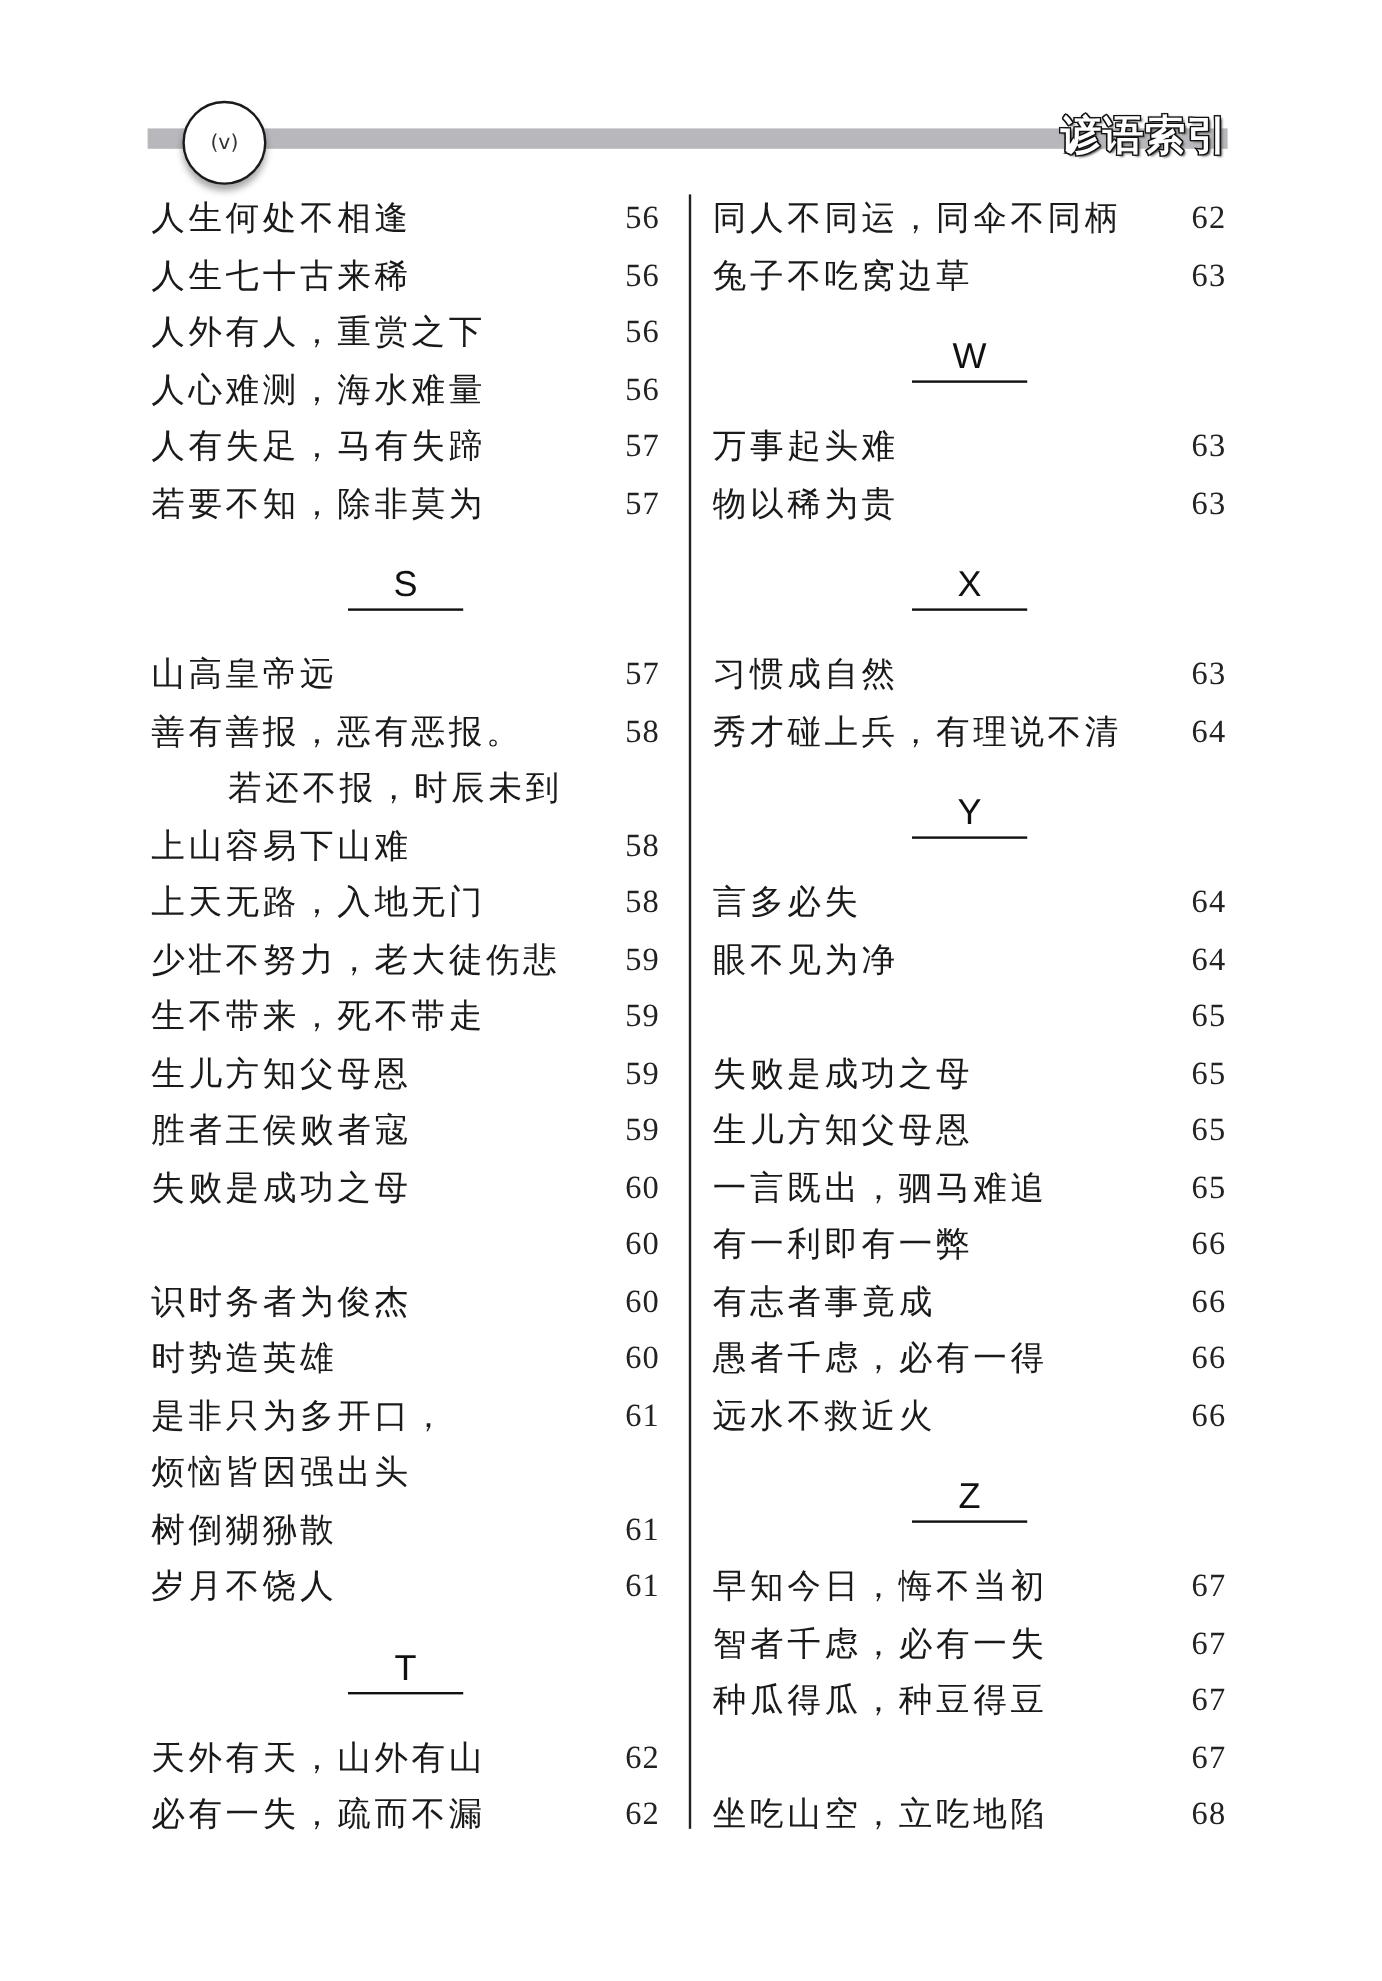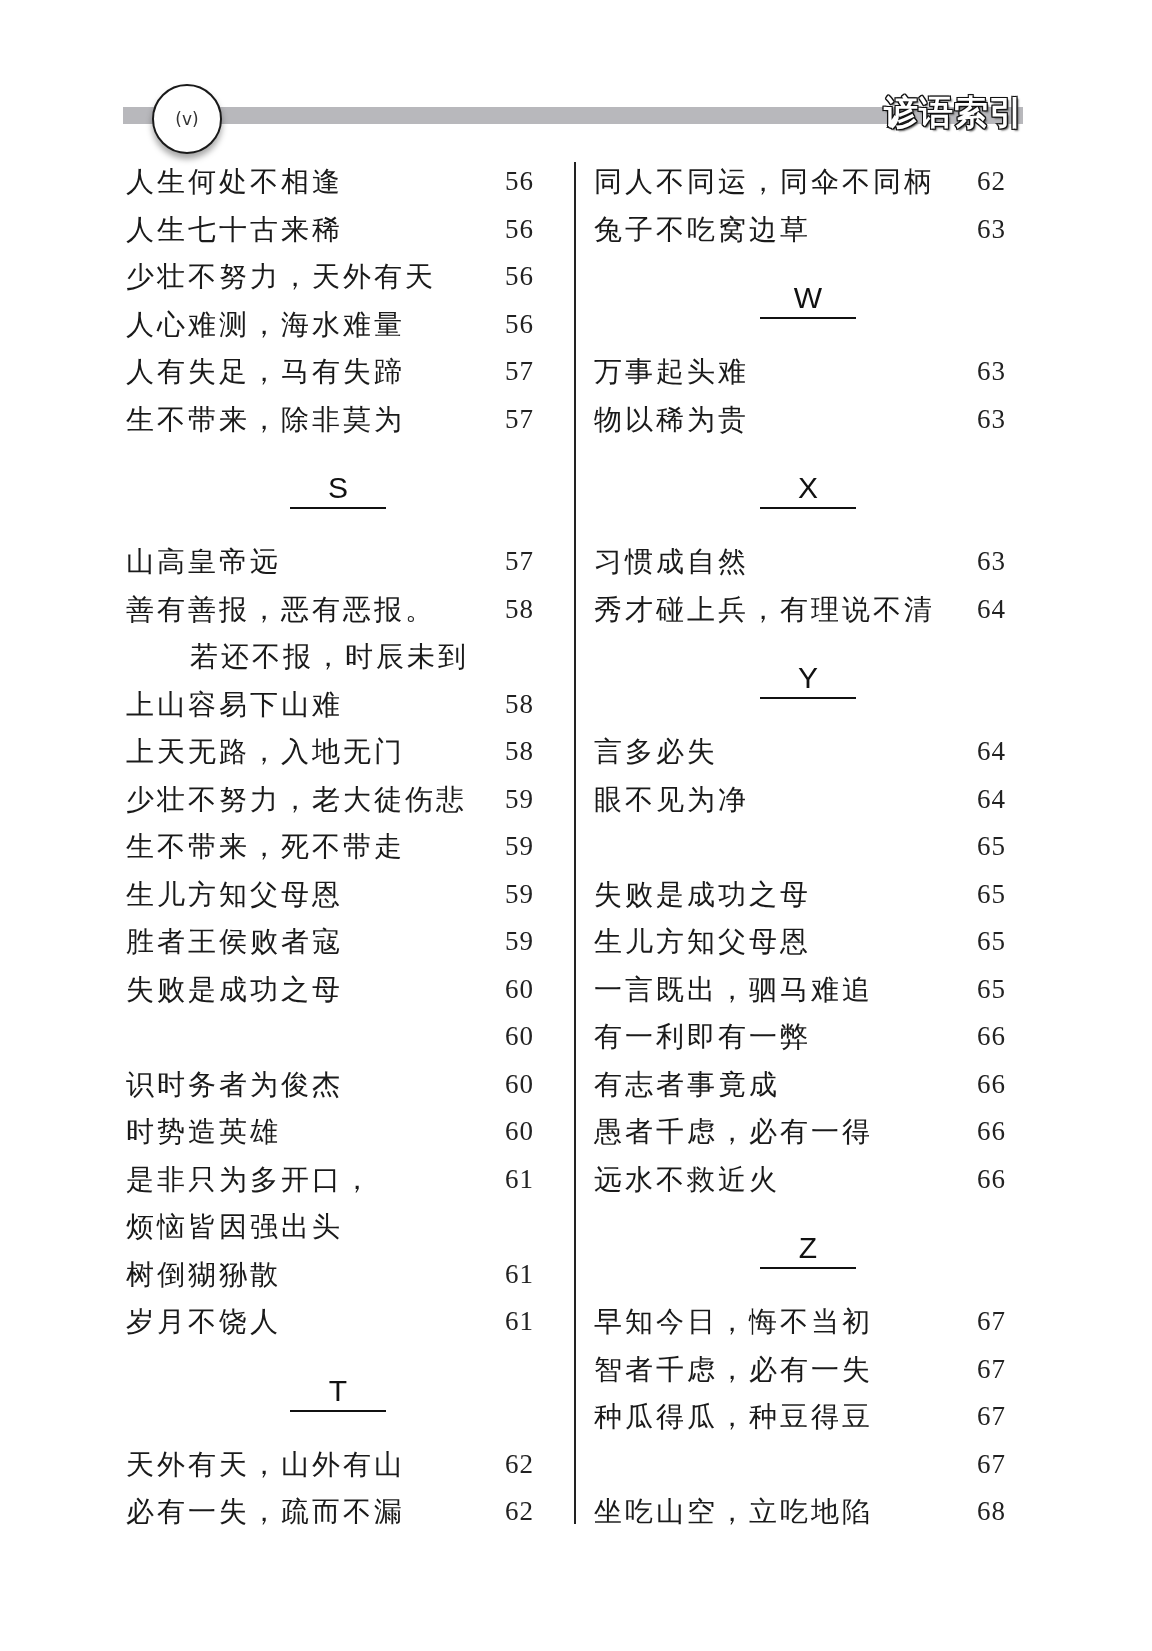--- a/index.html
+++ b/index.html
@@ -17,21 +17,21 @@
                    -webkit-text-stroke: 2px #111;
                    text-shadow: 0 0 2px #111, 1px 1px 0 #111, -1px -1px 0 #111, 1px -1px 0 #111, -1px 1px 0 #111, 2px 2px 2px #555;
                    paint-order: stroke fill; margin-left: 32px; }
   .divider { position: absolute; left: 574px; top: 162px; width: 2px; height: 1362px; background: #222; }
   .col { position: absolute; top: 158px; }
   .col.left { left: 126px; width: 424px; }
   .col.right { left: 594px; width: 428px; }
   .row { position: relative; height: 47.5px; font-size: 28px; line-height: 47.5px; white-space: nowrap; letter-spacing: 3px; }
   .row .txt { position: absolute; left: 0; }
   .row .txt.indent { left: 64px; }
-  .row .num { position: absolute; right: 16px; font-family: "Liberation Serif", "DejaVu Serif", serif;
+  .row .num { position: absolute; right: 0; font-family: "Liberation Serif", "DejaVu Serif", serif;
               font-size: 27px; letter-spacing: 1px; color:#222; }
   .letter-head { position: relative; height: 95px; }
   .letter-head .ltr { position: absolute; left: 0; right: 0; top: 28px; text-align: center;
                       font-family: "Liberation Sans", "DejaVu Sans", sans-serif; font-size: 30px; line-height: 34px; color:#111; }
   .letter-head .uline { position: absolute; top: 64px; left: 50%; width: 96px; margin-left: -48px;
                         height: 2px; background: #111; }
 </style>
 </head>
 <body>
 
@@ -46,33 +46,33 @@
 <div class="col left" id="col-left">
     <div class="row">
       <span class="txt">人生何处不相逢</span>
       <span class="num">56</span>
     </div>
     <div class="row">
       <span class="txt">人生七十古来稀</span>
       <span class="num">56</span>
     </div>
     <div class="row">
-      <span class="txt">少壮不努力，天外有天</span>
+      <span class="txt">人外有人，重赏之下</span>
       <span class="num">56</span>
     </div>
     <div class="row">
       <span class="txt">人心难测，海水难量</span>
       <span class="num">56</span>
     </div>
     <div class="row">
       <span class="txt">人有失足，马有失蹄</span>
       <span class="num">57</span>
     </div>
     <div class="row">
-      <span class="txt">生不带来，除非莫为</span>
+      <span class="txt">若要不知，除非莫为</span>
       <span class="num">57</span>
     </div>
     <div class="letter-head">
       <div class="ltr">S</div>
       <div class="uline"></div>
     </div>
     <div class="row">
       <span class="txt">山高皇帝远</span>
       <span class="num">57</span>
     </div>

